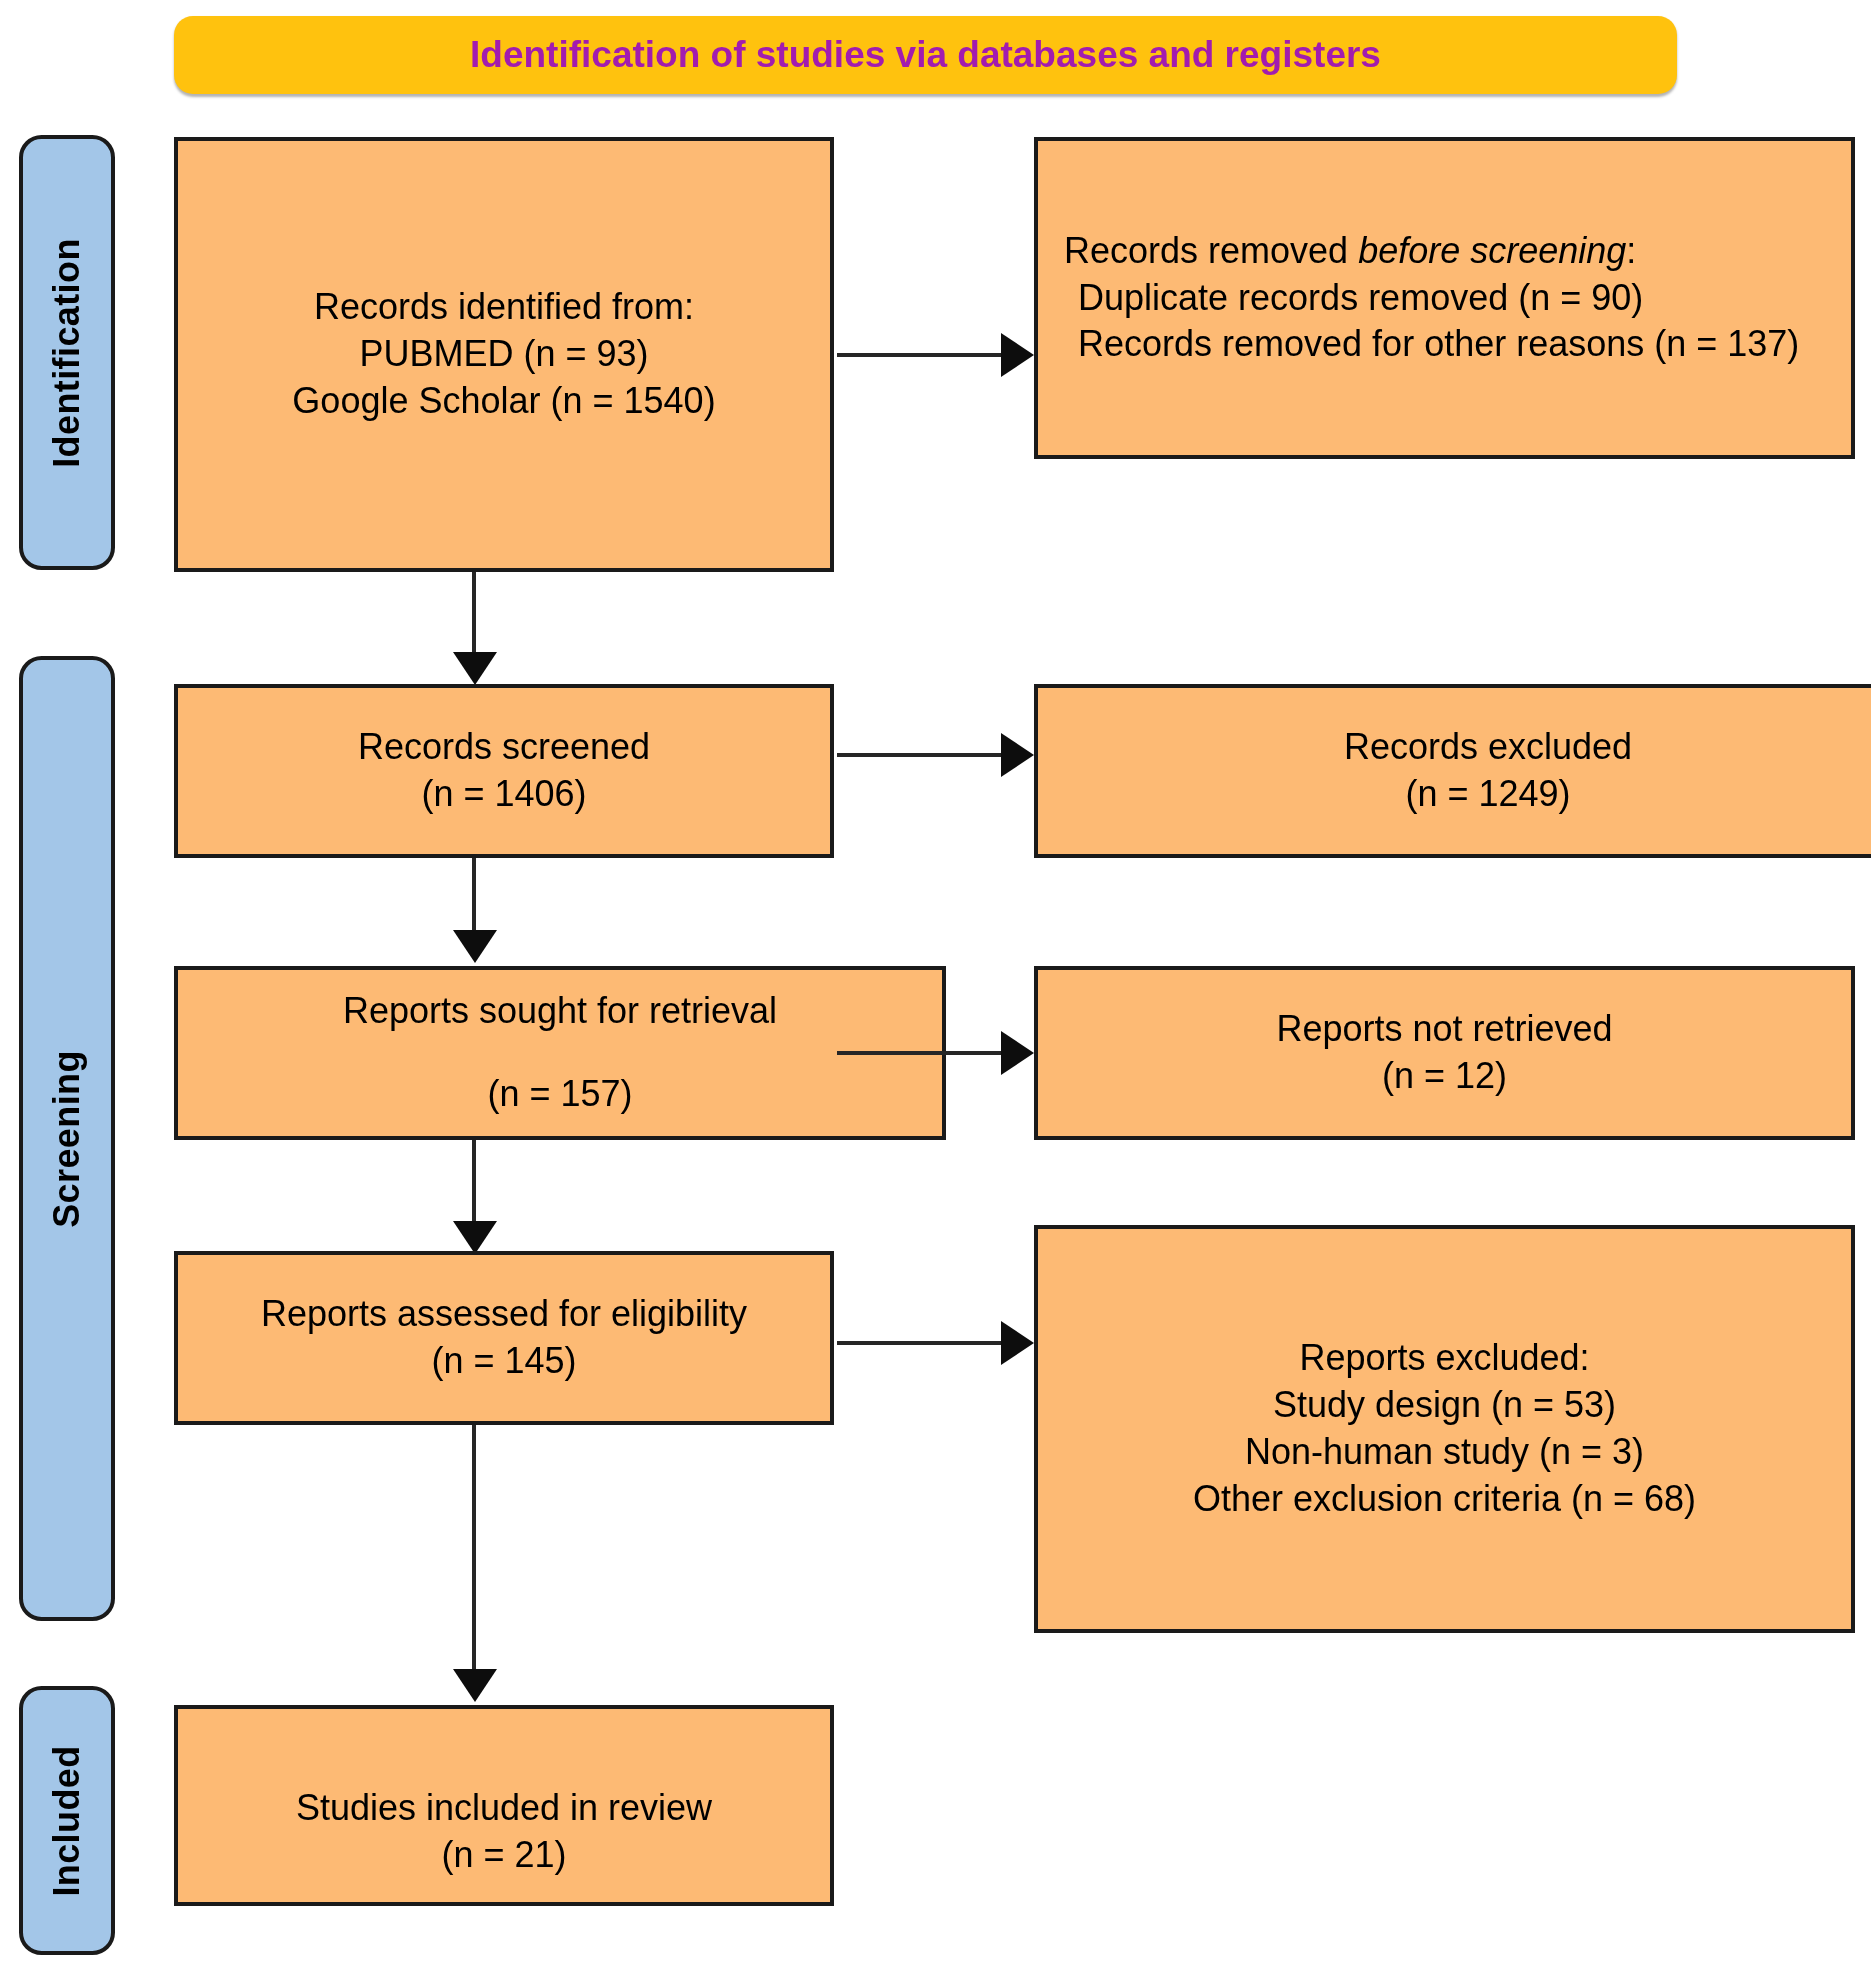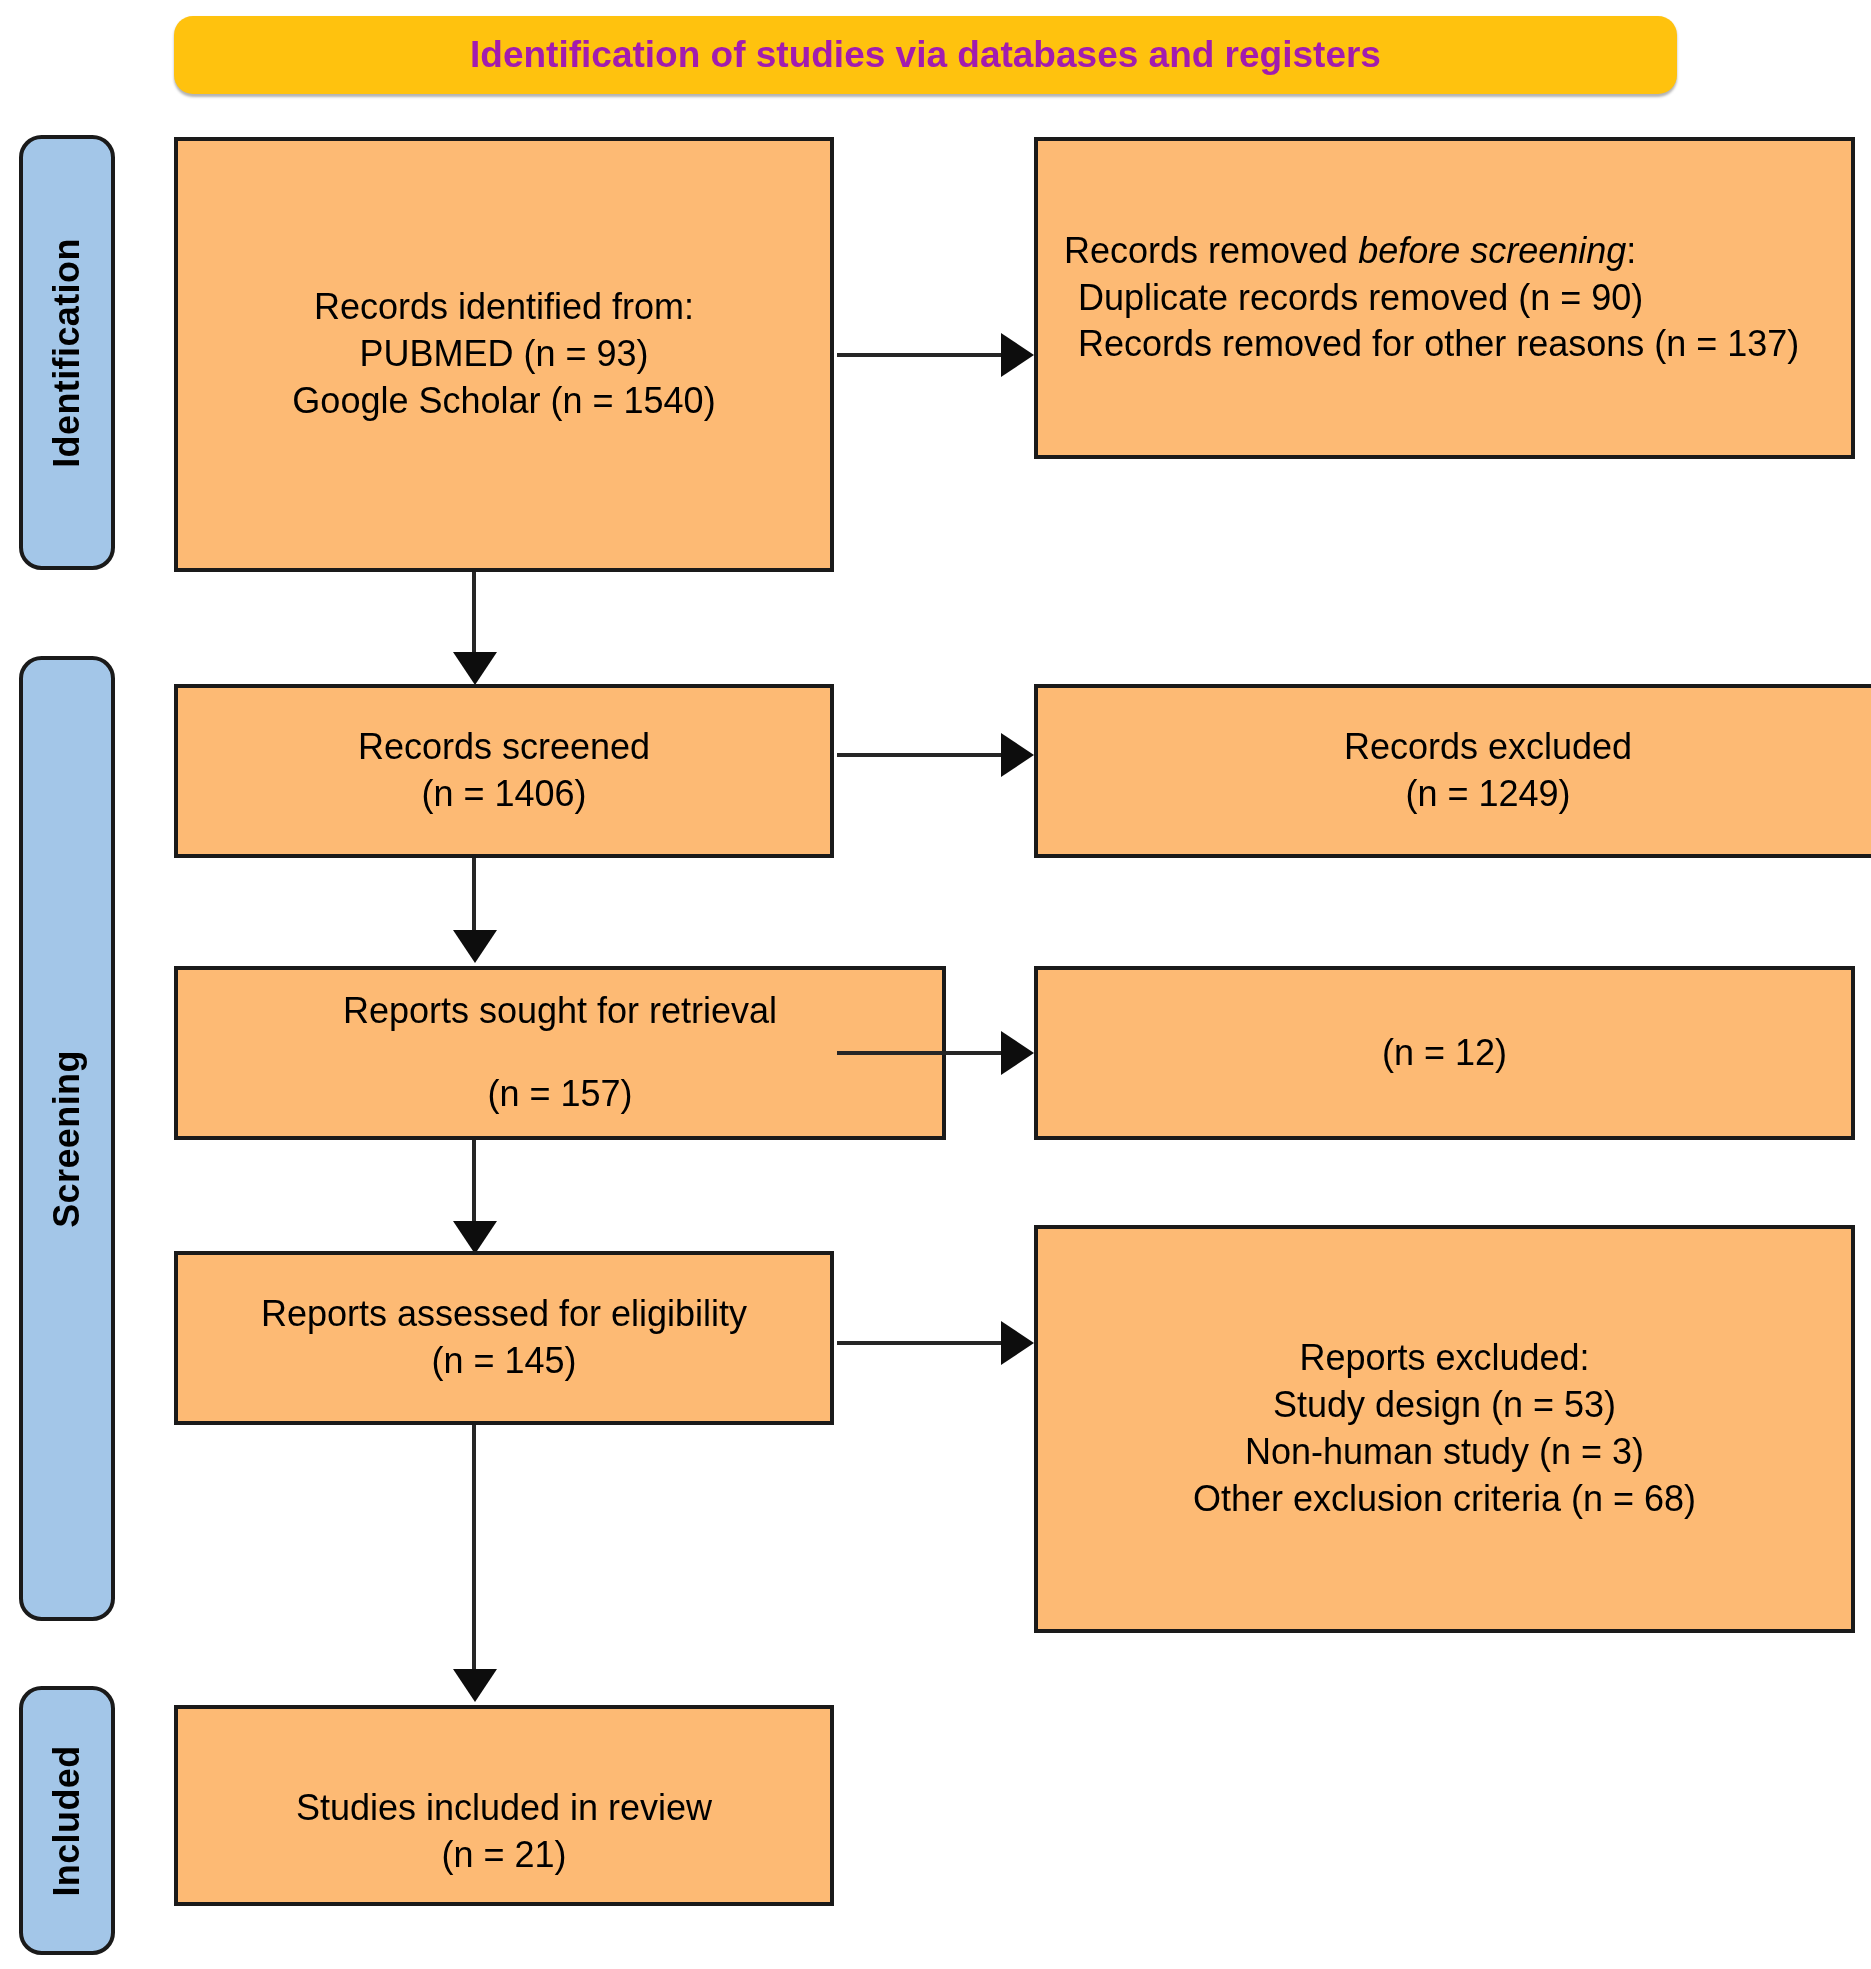--- a/index.html
+++ b/index.html
@@ -167,20 +167,21 @@
 
   <div class="vline" style="left:472px; top:858px; height:87px;"></div>
   <div class="arrow-down" style="left:453px; top:930px;"></div>
 
   <div class="box center" style="left:174px; top:966px; width:772px; height:174px;gap:36px;">
     <div class="line">Reports sought for retrieval</div>
     <div class="line">(n = 157)</div>
   </div>
 
   <div class="box center" style="left:1034px; top:966px; width:821px; height:174px;">
+    <div class="line">Reports not retrieved</div>
     <div class="line">(n = 12)</div>
   </div>
 
   <div class="hline" style="left:837px; top:1051px; width:174px;"></div>
   <div class="arrow-right" style="left:1001px; top:1031px;"></div>
 
   <div class="vline" style="left:472px; top:1140px; height:96px;"></div>
   <div class="arrow-down" style="left:453px; top:1221px;"></div>
 
   <div class="box center" style="left:174px; top:1251px; width:660px; height:174px;">

